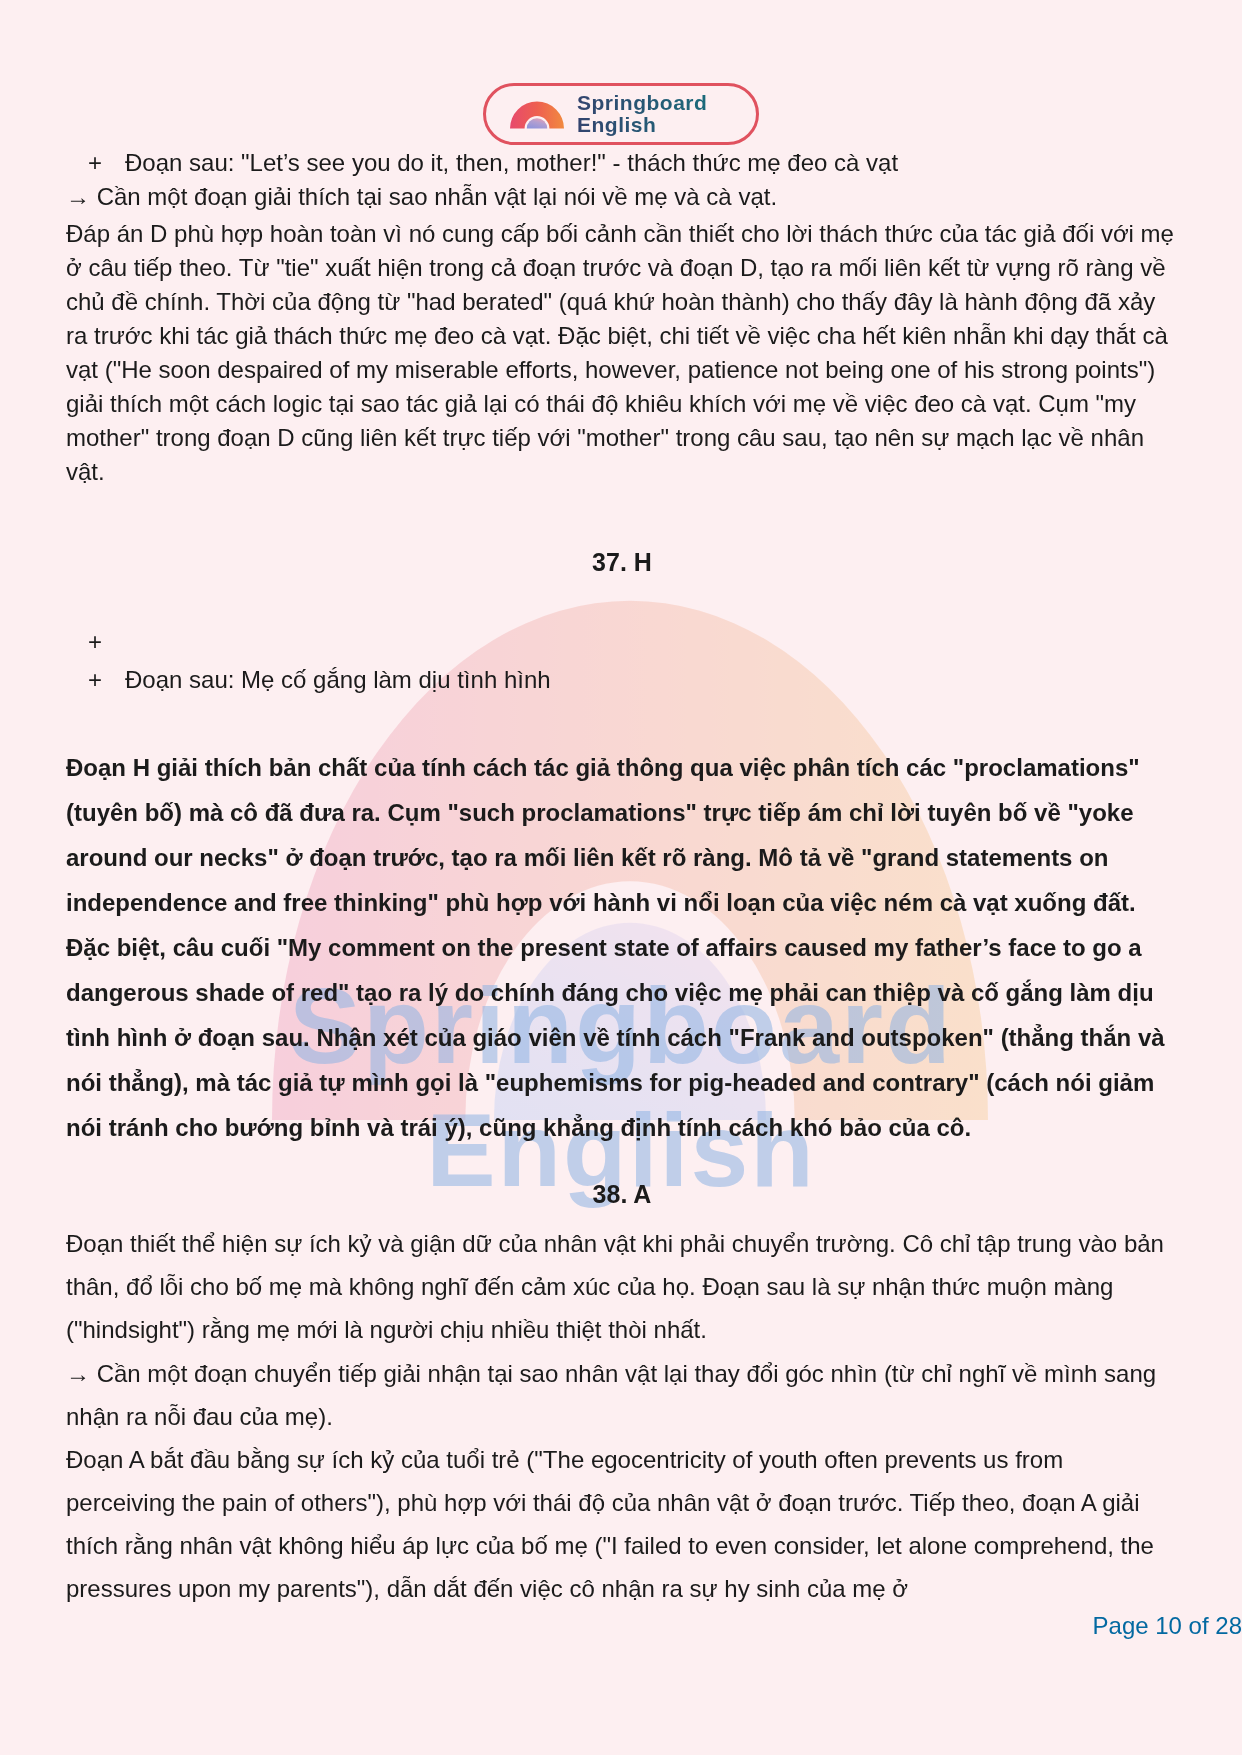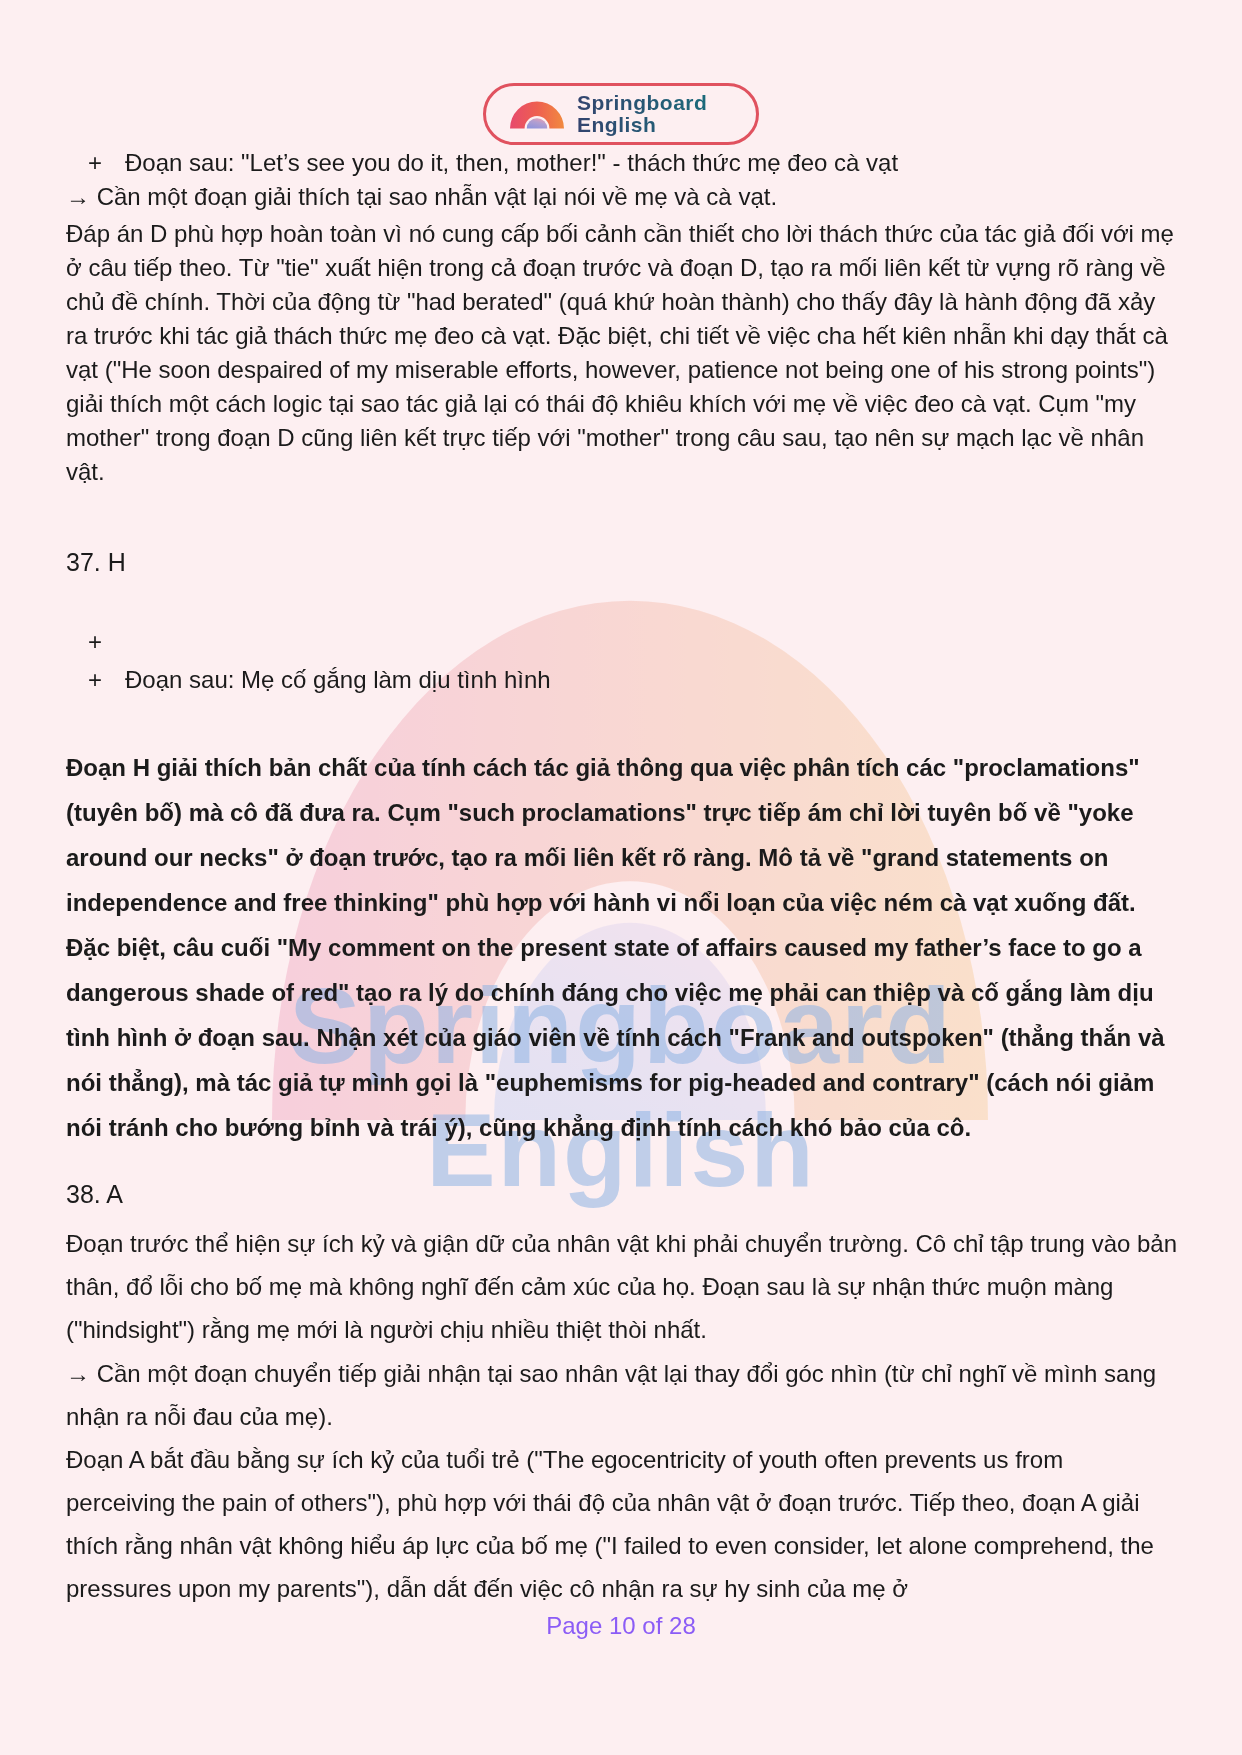--- a/index.html
+++ b/index.html
@@ -30,27 +30,27 @@
   }
   .logo-pill svg{width:54px;height:35px;flex:0 0 auto;}
   .logo-word{display:flex;flex-direction:column;justify-content:center;}
   .logo-word span{
     font-weight:bold;font-size:21px;line-height:22px;letter-spacing:.5px;
     background:linear-gradient(90deg,#33446e,#1b6a7a);
     -webkit-background-clip:text;background-clip:text;color:transparent;
   }
   
   .t{position:absolute;left:66px;width:1112px;font-size:24px;}
-  .heading{font-weight:normal;font-size:25px;}
+  .heading{font-weight:bold;font-size:25px;text-align:center;}
   .para{line-height:34px;}
   .para.wide{line-height:45px;font-weight:bold;}
   .para.mid{line-height:43px;}
   .bullet{display:flex;align-items:flex-start;}
   .bullet .marker{flex:0 0 37px;padding-left:22px;box-sizing:content-box;}
-  .footer{position:absolute;top:1612px;left:0;width:100%;text-align:center;font-size:24px;color:#8b5cf6;}
+  .footer{position:absolute;top:1612px;left:0;width:100%;text-align:right;font-size:24px;color:#0369a1;}
 </style>
 </head>
 <body>
 
 <div class="page">
 
   <svg class="wm-arch" viewBox="0 0 100 52" preserveAspectRatio="none" aria-hidden="true">
     <defs>
       <linearGradient id="wmOuter" x1="0" y1="0.5" x2="1" y2="0.5">
         <stop offset="0" stop-color="#f2b0c8"></stop>
@@ -102,19 +102,19 @@
   <div class="t bullet" style="top:628px">
     <span class="marker">+</span>
   </div>
   <div class="t bullet" style="top:666px">
     <span class="marker">+</span>
     <span>Đoạn sau: Mẹ cố gắng làm dịu tình hình</span>
   </div>
   <div class="t para wide" style="top:745px">Đoạn H giải thích bản chất của tính cách tác giả thông qua việc phân tích các "proclamations" (tuyên bố) mà cô đã đưa ra. Cụm "such proclamations" trực tiếp ám chỉ lời tuyên bố về "yoke around our necks" ở đoạn trước, tạo ra mối liên kết rõ ràng. Mô tả về "grand statements on independence and free thinking" phù hợp với hành vi nổi loạn của việc ném cà vạt xuống đất. Đặc biệt, câu cuối "My comment on the present state of affairs caused my father’s face to go a dangerous shade of red" tạo ra lý do chính đáng cho việc mẹ phải can thiệp và cố gắng làm dịu tình hình ở đoạn sau. Nhận xét của giáo viên về tính cách "Frank and outspoken" (thẳng thắn và nói thẳng), mà tác giả tự mình gọi là "euphemisms for pig-headed and contrary" (cách nói giảm nói tránh cho bướng bỉnh và trái ý), cũng khẳng định tính cách khó bảo của cô.</div>
 
   <div class="t heading" style="top:1180px">38. A</div>
-  <div class="t para mid" style="top:1222px">Đoạn trước thể hiện sự ích kỷ và giận dữ của nhân vật khi phải chuyển trường. Cô chỉ tập trung vào bản thân, đổ lỗi cho bố mẹ mà không nghĩ đến cảm xúc của họ. Đoạn sau là sự nhận thức muộn màng ("hindsight") rằng mẹ mới là người chịu nhiều thiệt thòi nhất.</div>
+  <div class="t para mid" style="top:1222px">Đoạn thiết thể hiện sự ích kỷ và giận dữ của nhân vật khi phải chuyển trường. Cô chỉ tập trung vào bản thân, đổ lỗi cho bố mẹ mà không nghĩ đến cảm xúc của họ. Đoạn sau là sự nhận thức muộn màng ("hindsight") rằng mẹ mới là người chịu nhiều thiệt thòi nhất.</div>
   <div class="t para mid" style="top:1352px">→ Cần một đoạn chuyển tiếp giải nhận tại sao nhân vật lại thay đổi góc nhìn (từ chỉ nghĩ về mình sang nhận ra nỗi đau của mẹ).</div>
   <div class="t para mid" style="top:1438px">Đoạn A bắt đầu bằng sự ích kỷ của tuổi trẻ ("The egocentricity of youth often prevents us from perceiving the pain of others"), phù hợp với thái độ của nhân vật ở đoạn trước. Tiếp theo, đoạn A giải thích rằng nhân vật không hiểu áp lực của bố mẹ ("I failed to even consider, let alone comprehend, the pressures upon my parents"), dẫn dắt đến việc cô nhận ra sự hy sinh của mẹ ở</div>
 
   <div class="footer">Page 10 of 28</div>
 
 </div>
 
 </body></html>

